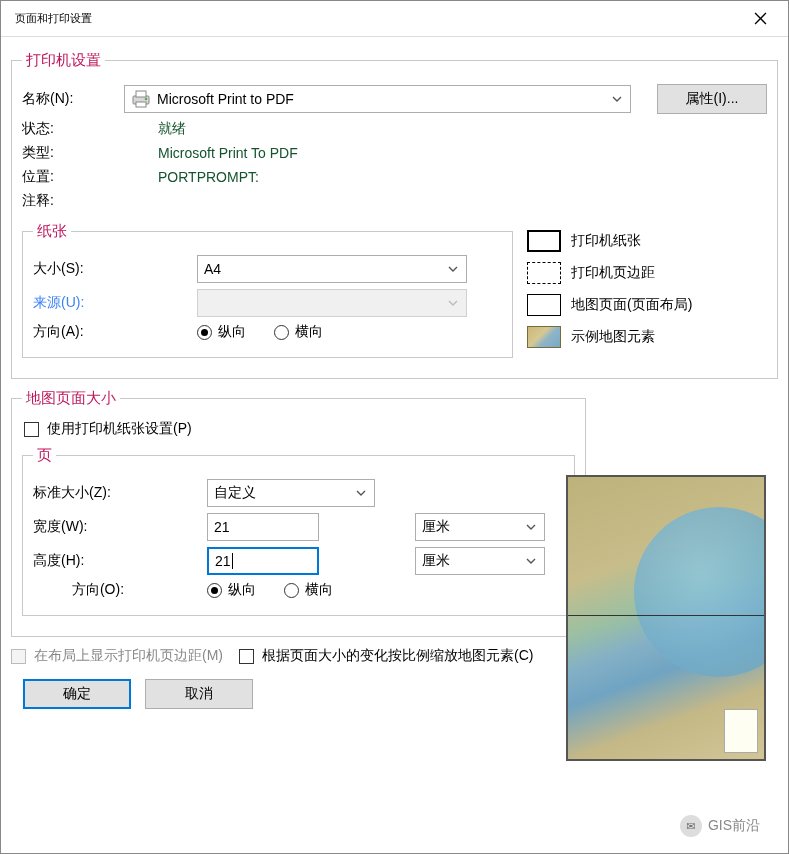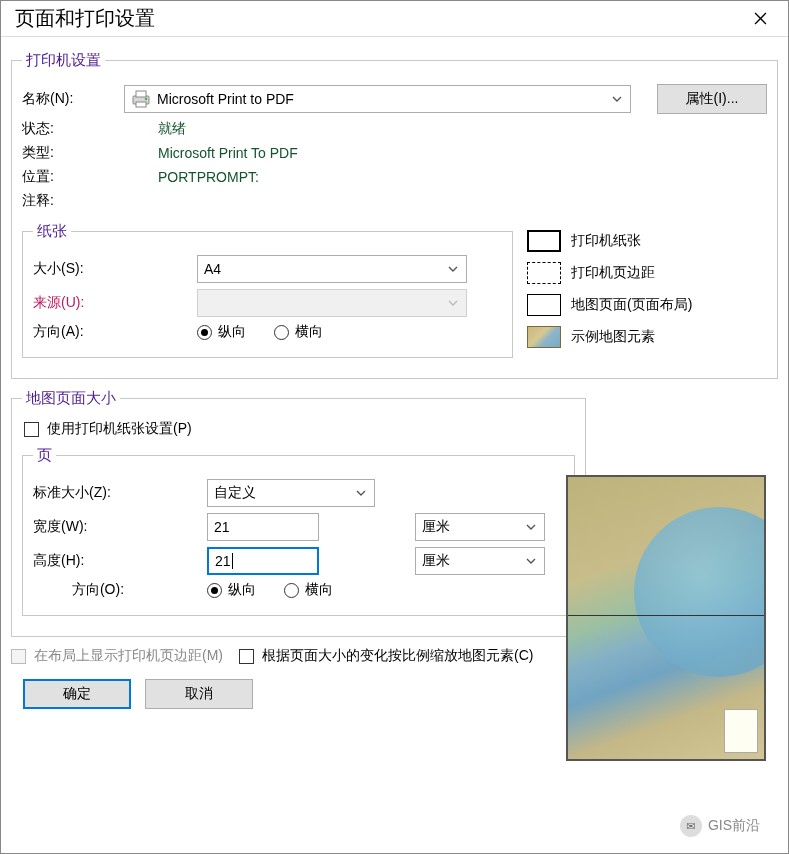--- a/index.html
+++ b/index.html
@@ -5,31 +5,31 @@
   * { box-sizing: border-box; font-family: "Microsoft YaHei", "SimSun", Tahoma, sans-serif; font-size: 14px; }
   body { margin: 0; background: #e8e8e8; }
   .window {
     width: 789px; height: 854px; background: #fff; border: 1px solid #888;
     position: relative; display: flex; flex-direction: column;
   }
   .titlebar {
     height: 36px; display: flex; align-items: center; justify-content: space-between;
     padding: 0 8px 0 14px; border-bottom: 1px solid #ddd; background: #fff;
   }
-  .titlebar-title { font-size: 20px; }
+  .titlebar-title { font-size: 11px; }
   .close-btn { width: 40px; height: 30px; display:flex; align-items:center; justify-content:center; cursor:pointer; }
   .close-btn svg { width:13px; height:13px; }
 
   .content { flex:1; padding: 8px 10px 6px 10px; position: relative; }
 
   fieldset {
     border: 1px solid #c8c8c8; margin: 6px 0 10px 0; padding: 8px 10px 10px 10px;
     position: relative;
   }
-  legend { padding: 0 4px; color:#4c1d95; font-size:15px; }
+  legend { padding: 0 4px; color:#be185d; font-size:15px; }
 
   .row { display:flex; align-items:center; margin: 6px 0; gap: 44px; }
   .lbl { width: 92px; color:#000; }
 
   .select, .combo, .textfield {
     height: 28px; border:1px solid #adadad; background:#fff; display:flex; align-items:center;
     padding: 0 6px; position:relative;
   }
   .select.disabled, .combo.disabled { background:#f0f0f0; color:#888; border-color:#d0d0d0; }
   .dd-arrow {
@@ -98,21 +98,21 @@
     display:flex; align-items:flex-start; gap:16px; margin-top:6px; flex-wrap:wrap;
   }
 
   .button-row {
     display:flex; align-items:center; justify-content:space-between;
     padding: 10px 12px 10px 12px; margin-top:4px;
   }
   .button-row .right { display:flex; gap:14px; }
   .winbtn.wide { min-width:108px; }
 
-  .disabled-text { color:#be185d; }
+  .disabled-text { color:#3b82f6; }
 
   .focused-input { border:2px solid #0078d7 !important; }
 
   .watermark {
     position:absolute; right:28px; bottom:16px; display:flex; align-items:center; gap:6px;
     color:#888; font-size:13px; pointer-events:none;
   }
   .watermark .bubble { width:22px; height:22px; border-radius:50%; background:#ddd; display:flex; align-items:center; justify-content:center; font-size:11px; color:#666; }
 </style>
 </head>

